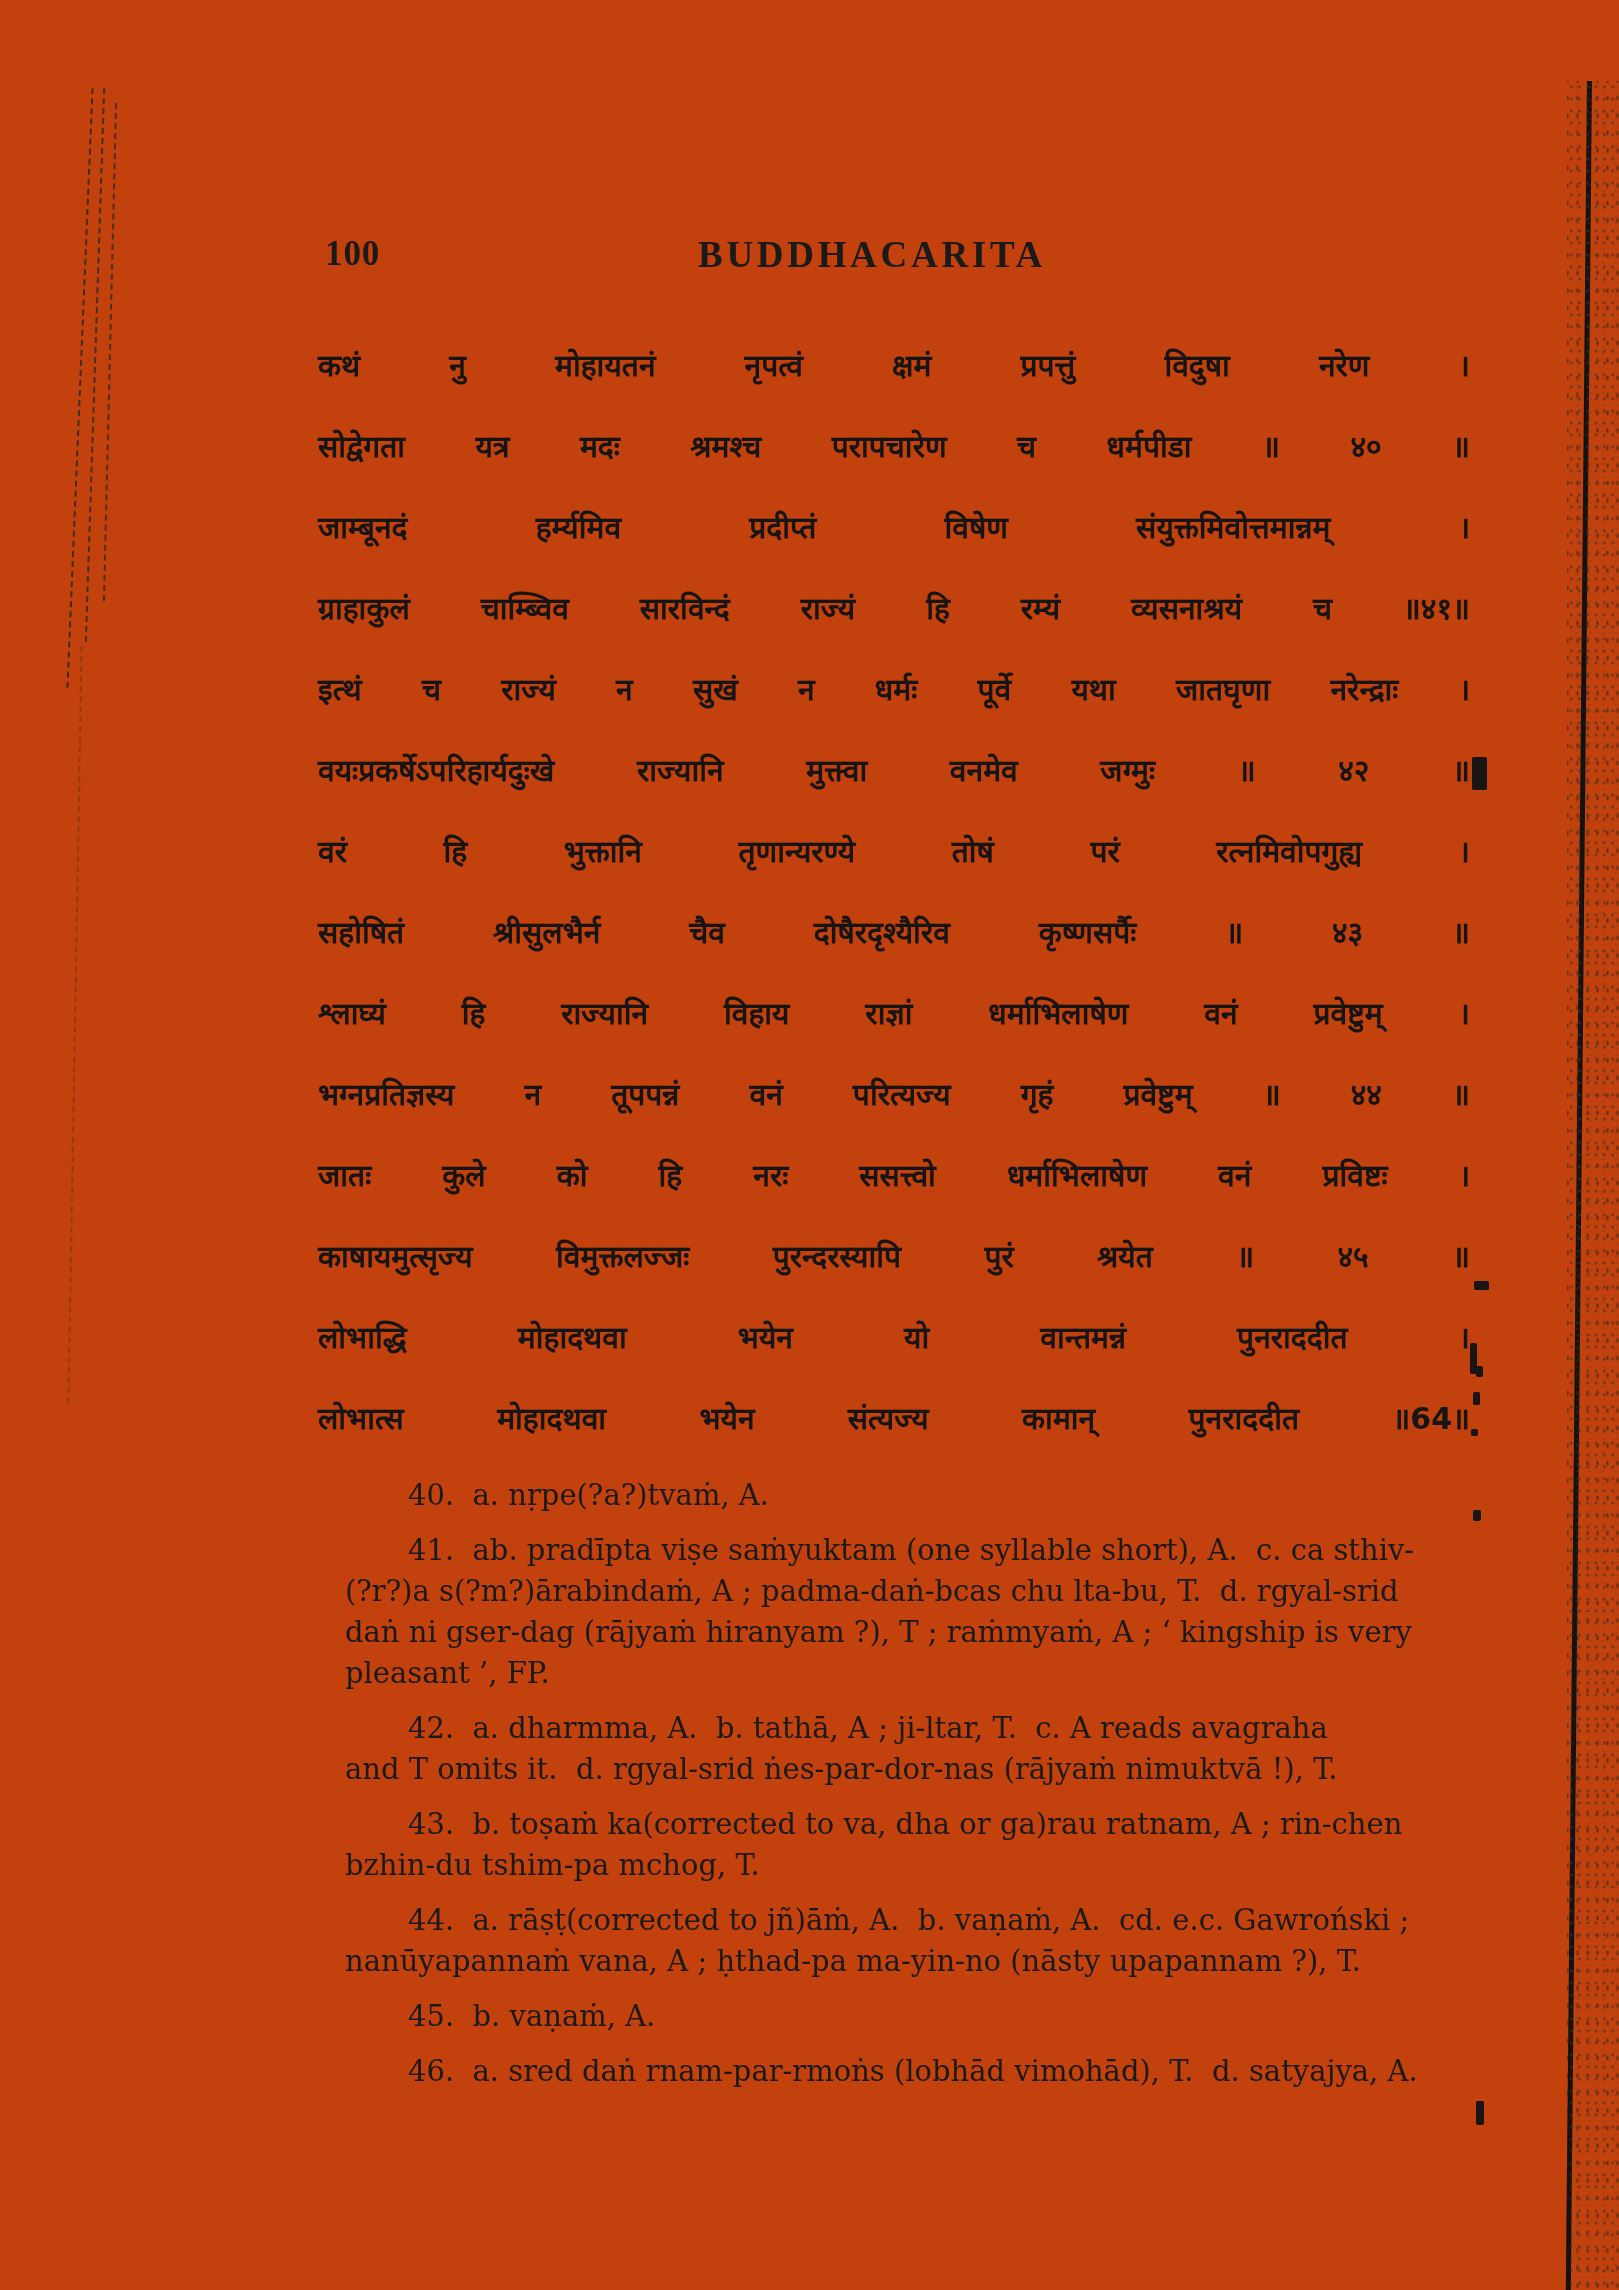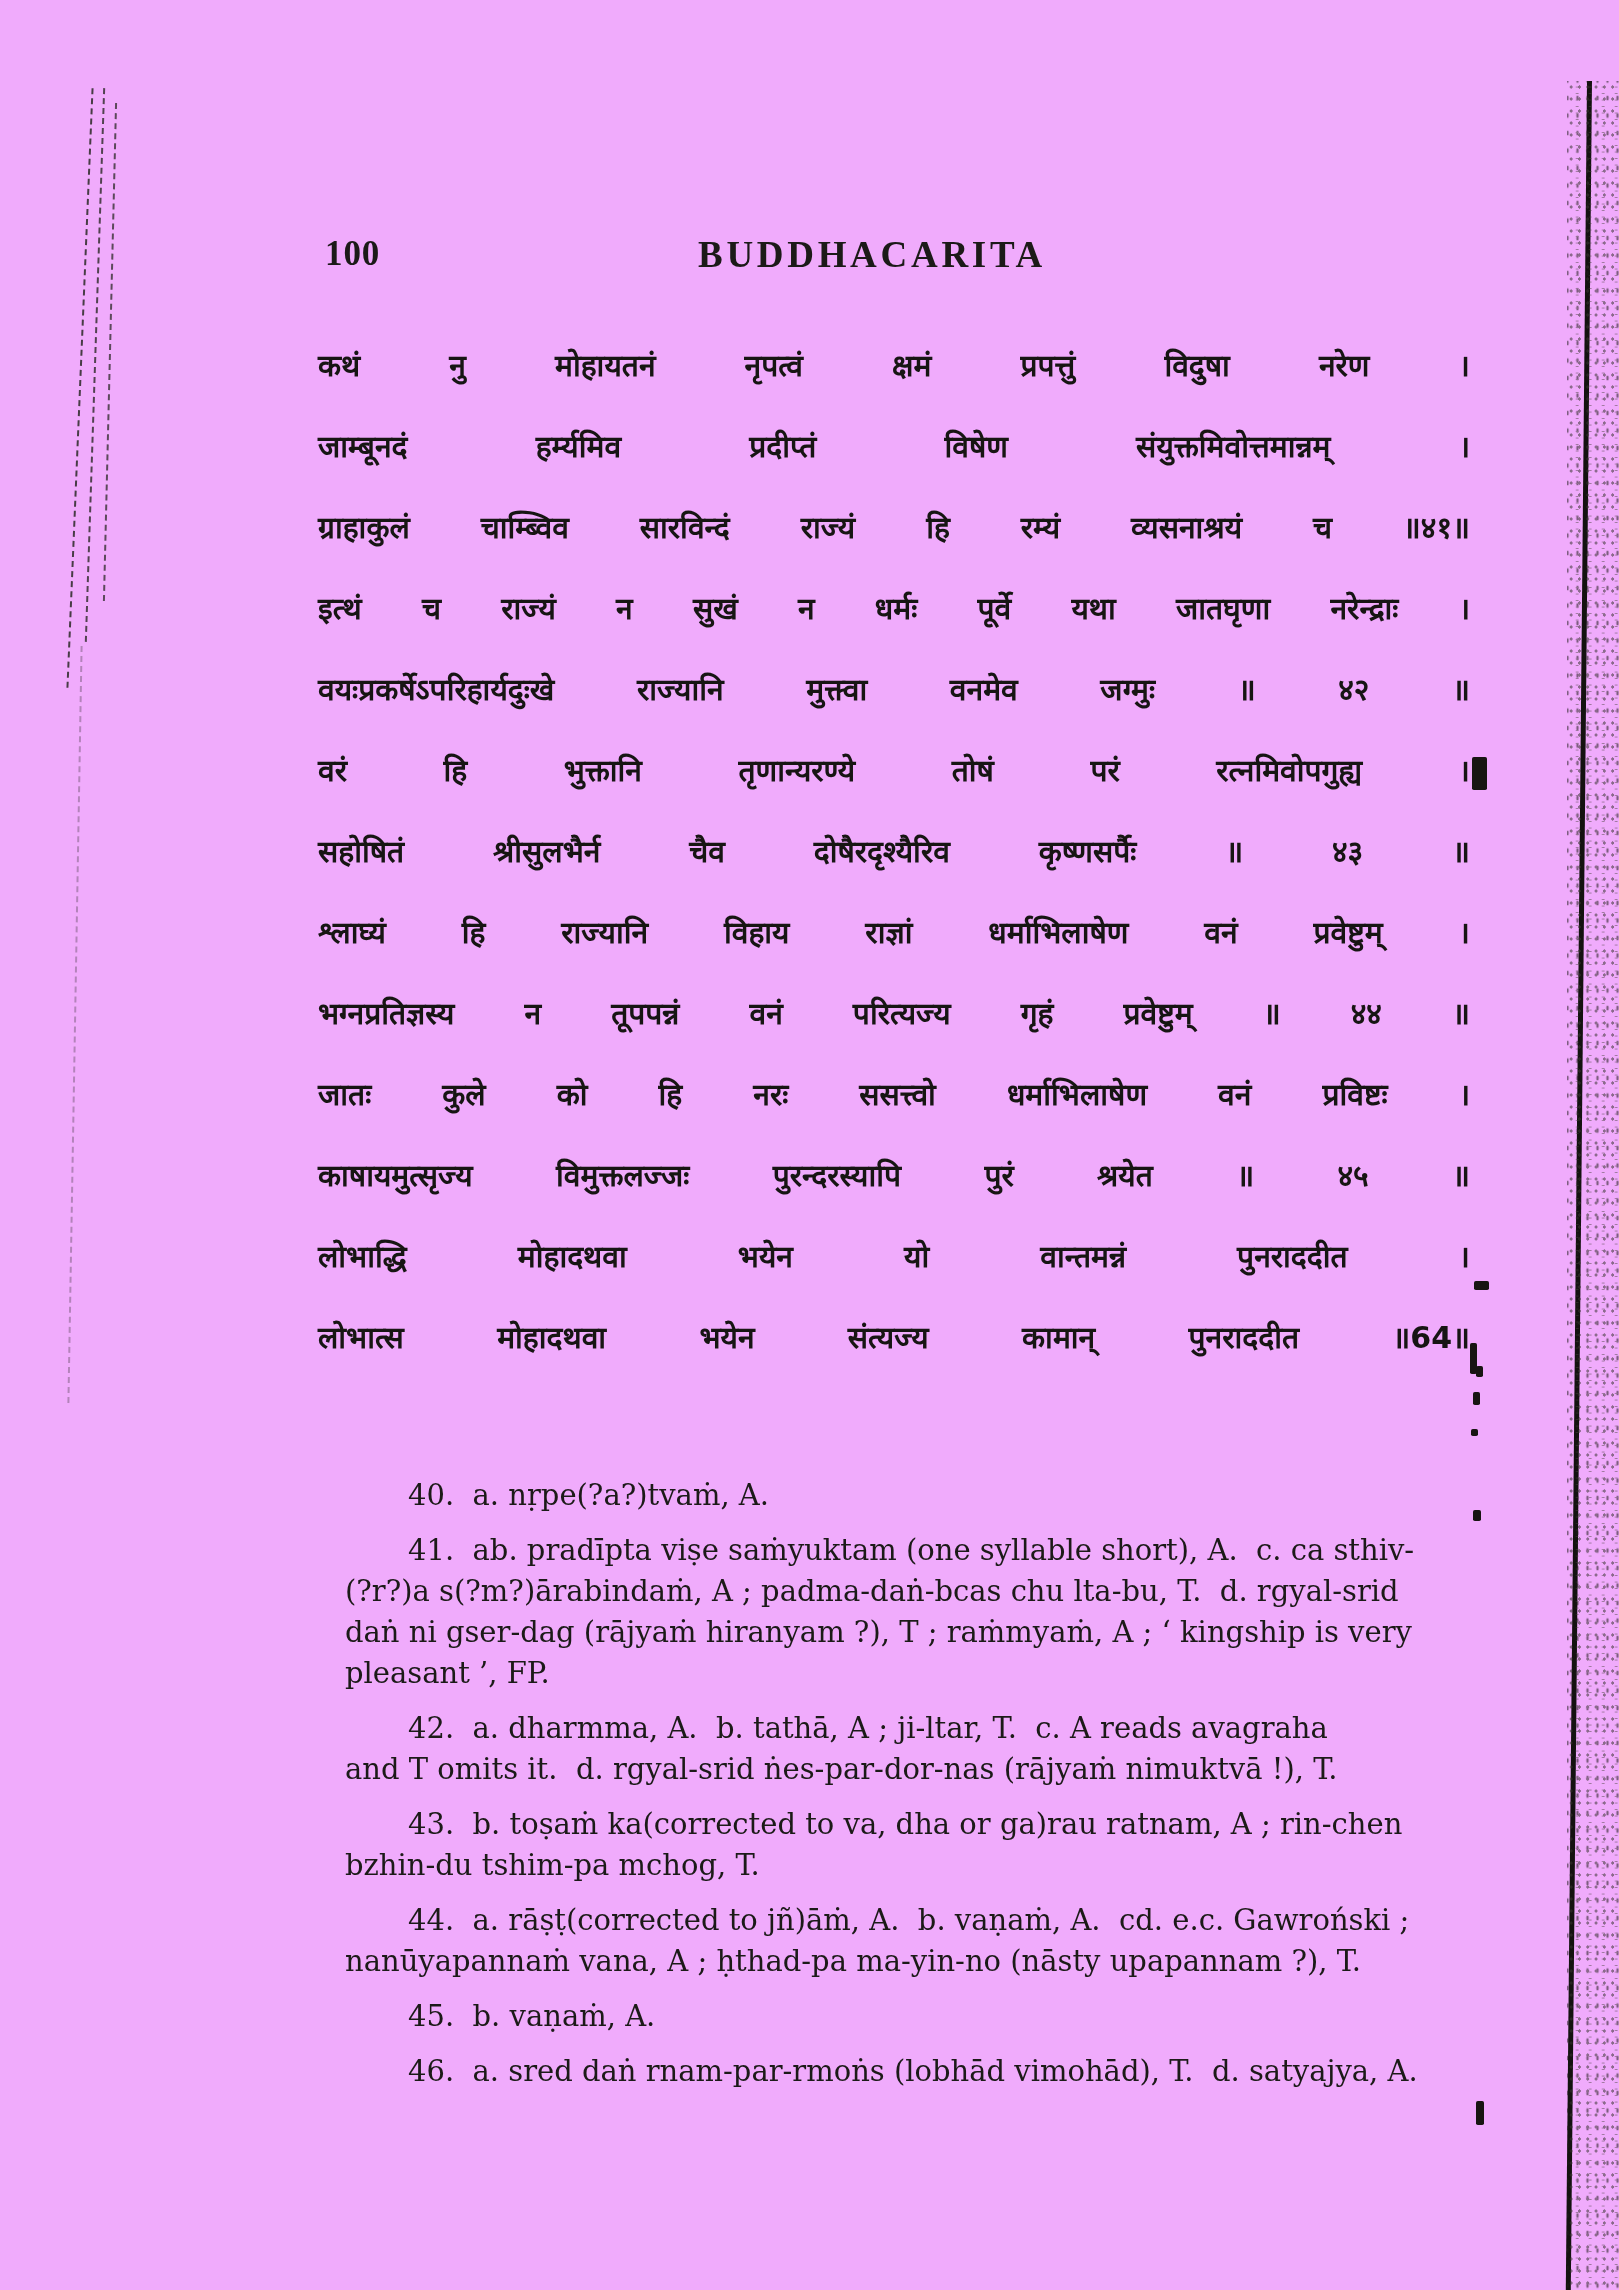--- a/index.html
+++ b/index.html
@@ -1,17 +1,17 @@
 <!DOCTYPE html>
 <html lang="en" style="font-size:14.8px"><head>
 <meta charset="utf-8">
 <style>
   html,body{margin:0;padding:0;}
   body{width:1620px;height:2291px;background:#ffffff;overflow:hidden;}
-  .page{position:relative;width:1620px;height:2291px;background:#f0abfc;color:#1c1a18;text-decoration:underline;}
+  .page{position:relative;width:1620px;height:2291px;background:#c2410c;color:#1c1a18;text-decoration:underline;}
 
   
   .page-number{position:absolute;left:325px;top:234px;font:700 35px "Liberation Serif","DejaVu Serif",serif;letter-spacing:0.9px;}
   .page-title{position:absolute;left:698px;top:233px;font:700 37px "Liberation Serif","DejaVu Serif",serif;letter-spacing:3.7px;}
 
   
   .verses{position:absolute;left:318px;top:325px;width:1152px;
           font-family:"DejaVu Sans","Liberation Sans",sans-serif;
           font-size:30px;font-weight:700;color:#171513;}
   .v-line{height:81px;line-height:81px;text-align:justify;text-align-last:justify;white-space:normal;overflow:visible;}
@@ -62,20 +62,21 @@
   <div class="speck" style="left:1471px;top:1429px;width:6.5px;height:7.4px;"></div>
   <div class="speck" style="left:1473px;top:1510px;width:8.3px;height:11px;"></div>
   <div class="speck" style="left:1476px;top:2101px;width:8.3px;height:24px;"></div>
 
   <div class="page-number">100</div>
   <div class="page-title">BUDDHACARITA</div>
 
   <div class="verses" lang="sa">
     <div>
       <div class="v-line">कथं नु मोहायतनं नृपत्वं क्षमं प्रपत्तुं विदुषा नरेण ।</div>
+      <div class="v-line">सोद्वेगता यत्र मदः श्रमश्च परापचारेण च धर्मपीडा ॥ ४० ॥</div>
     </div>
     <div>
       <div class="v-line">जाम्बूनदं हर्म्यमिव प्रदीप्तं विषेण संयुक्तमिवोत्तमान्नम् ।</div>
       <div class="v-line">ग्राहाकुलं चाम्ब्विव सारविन्दं राज्यं हि रम्यं व्यसनाश्रयं च ॥४१॥</div>
     </div>
     <div>
       <div class="v-line">इत्थं च राज्यं न सुखं न धर्मः पूर्वे यथा जातघृणा नरेन्द्राः ।</div>
       <div class="v-line">वयःप्रकर्षेऽपरिहार्यदुःखे राज्यानि मुक्त्वा वनमेव जग्मुः ॥ ४२ ॥</div>
     </div>
     <div>

